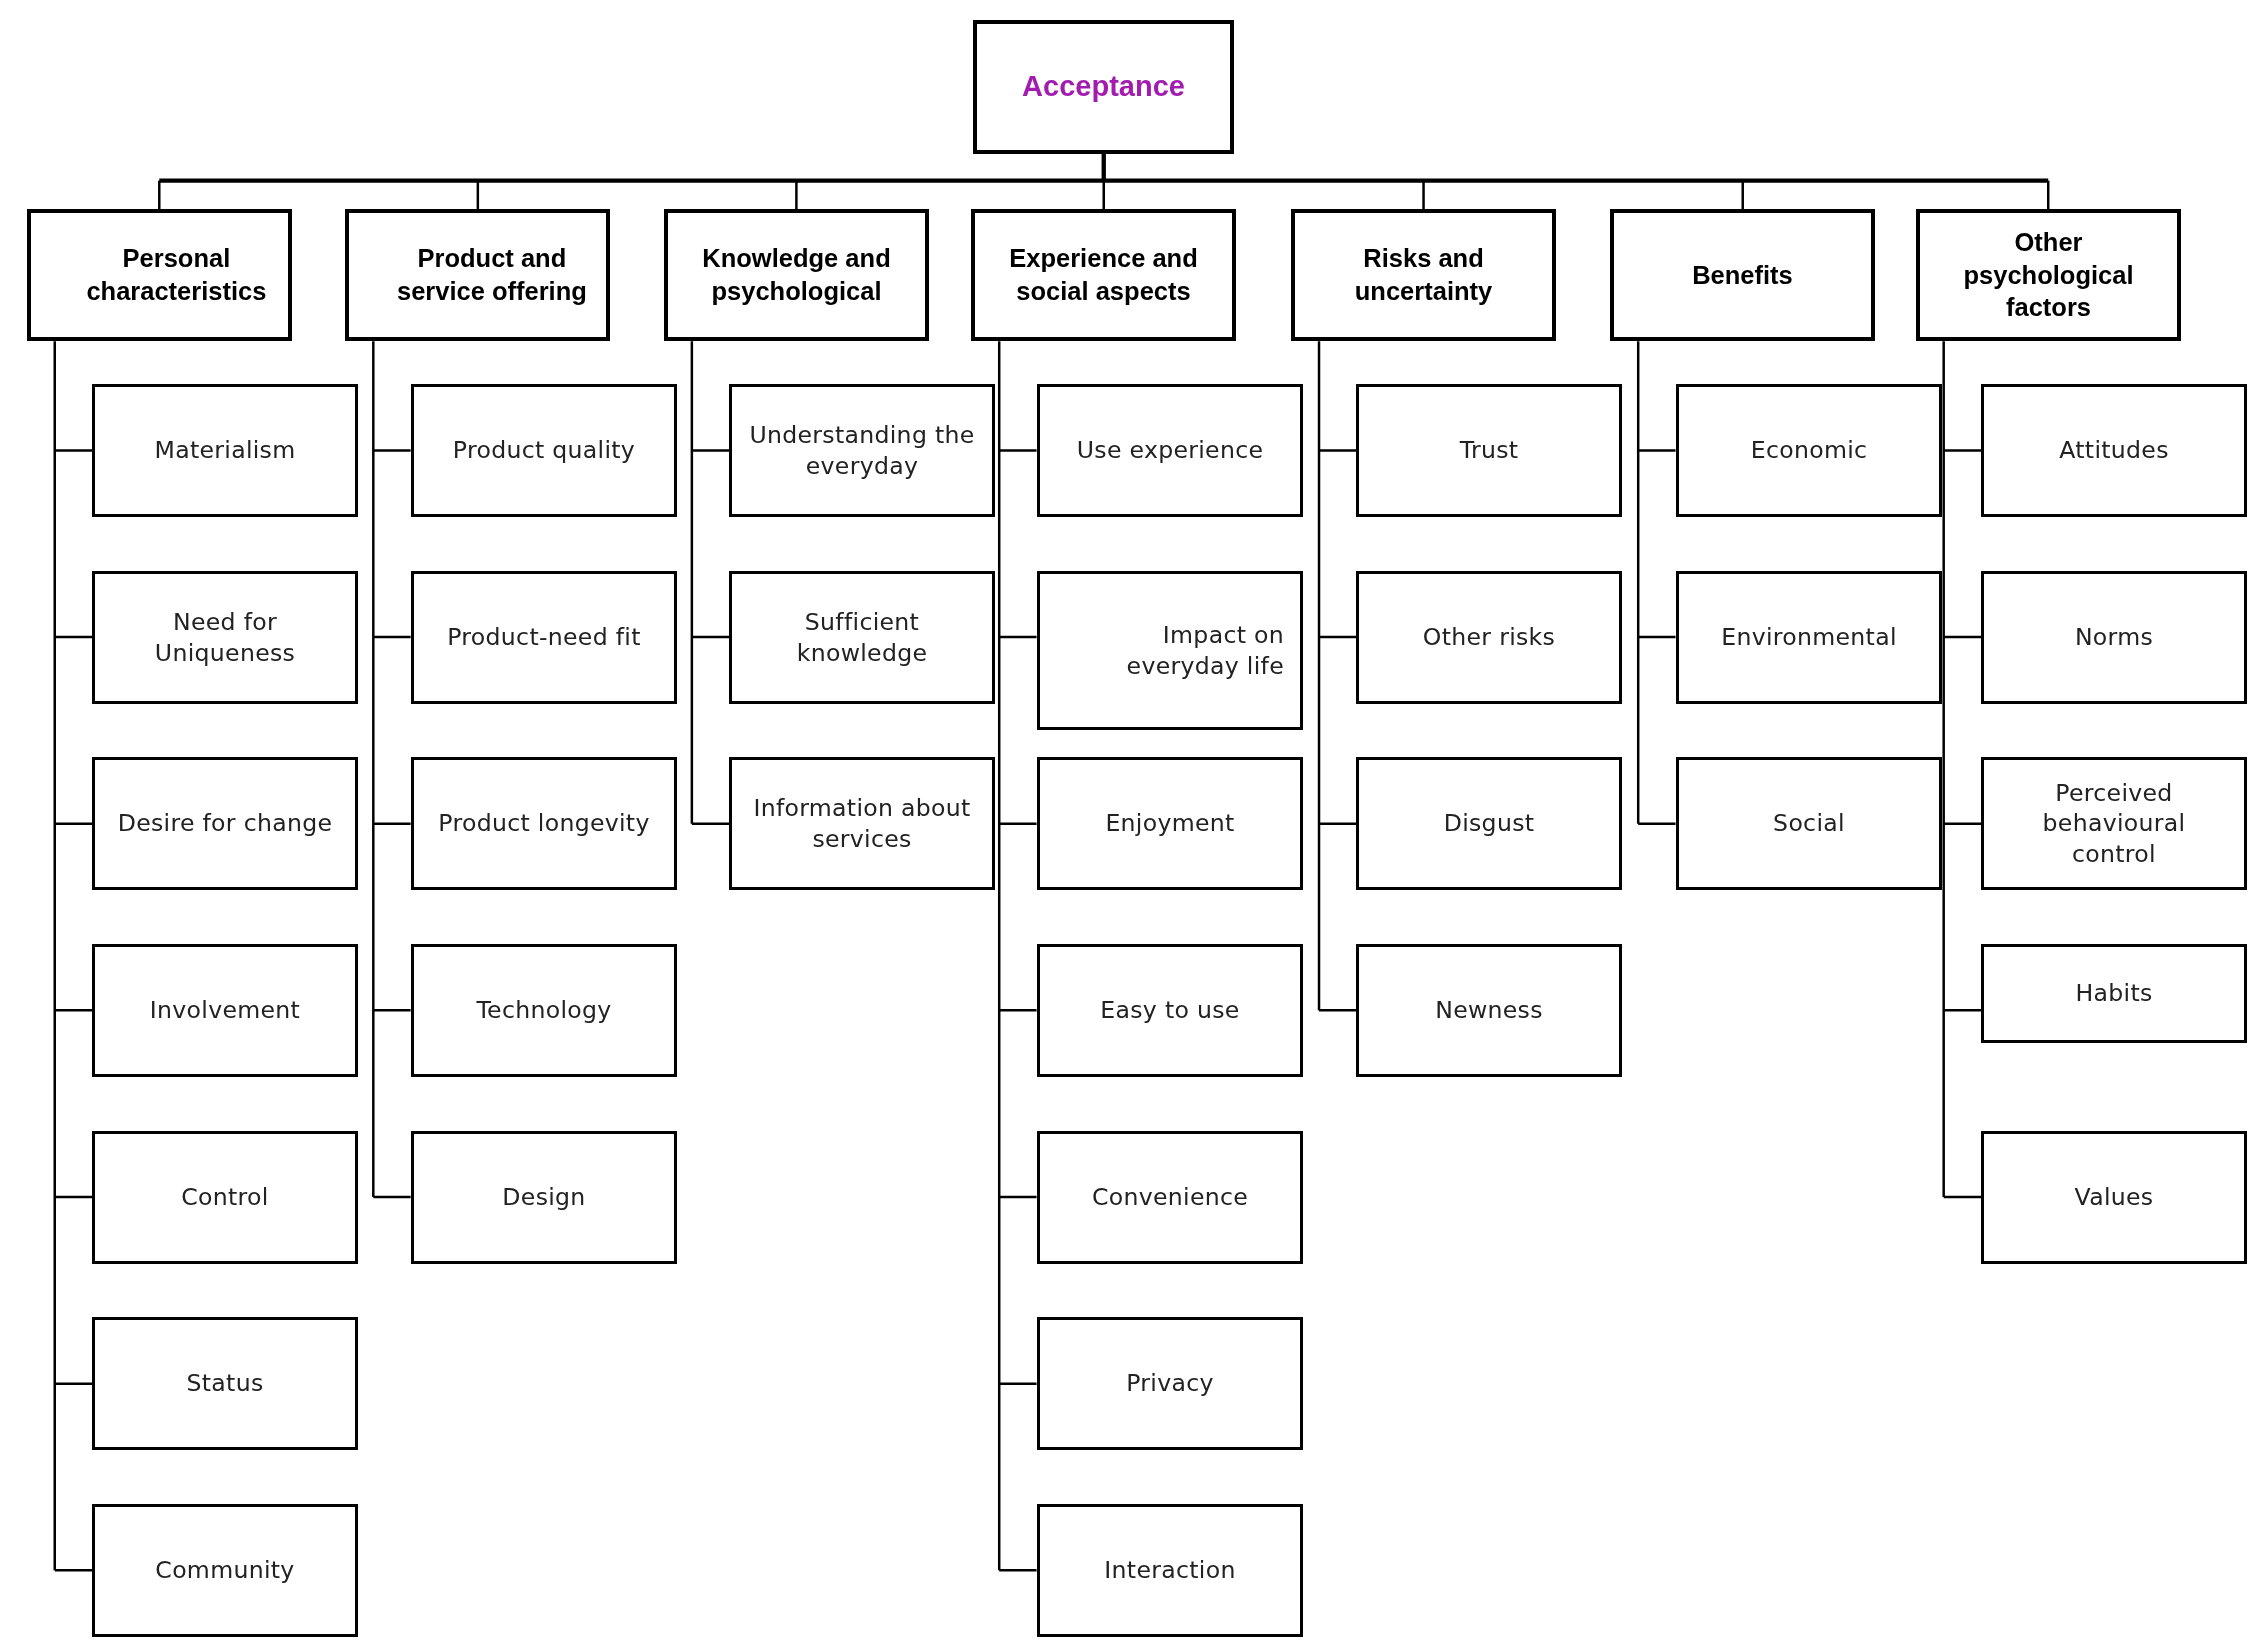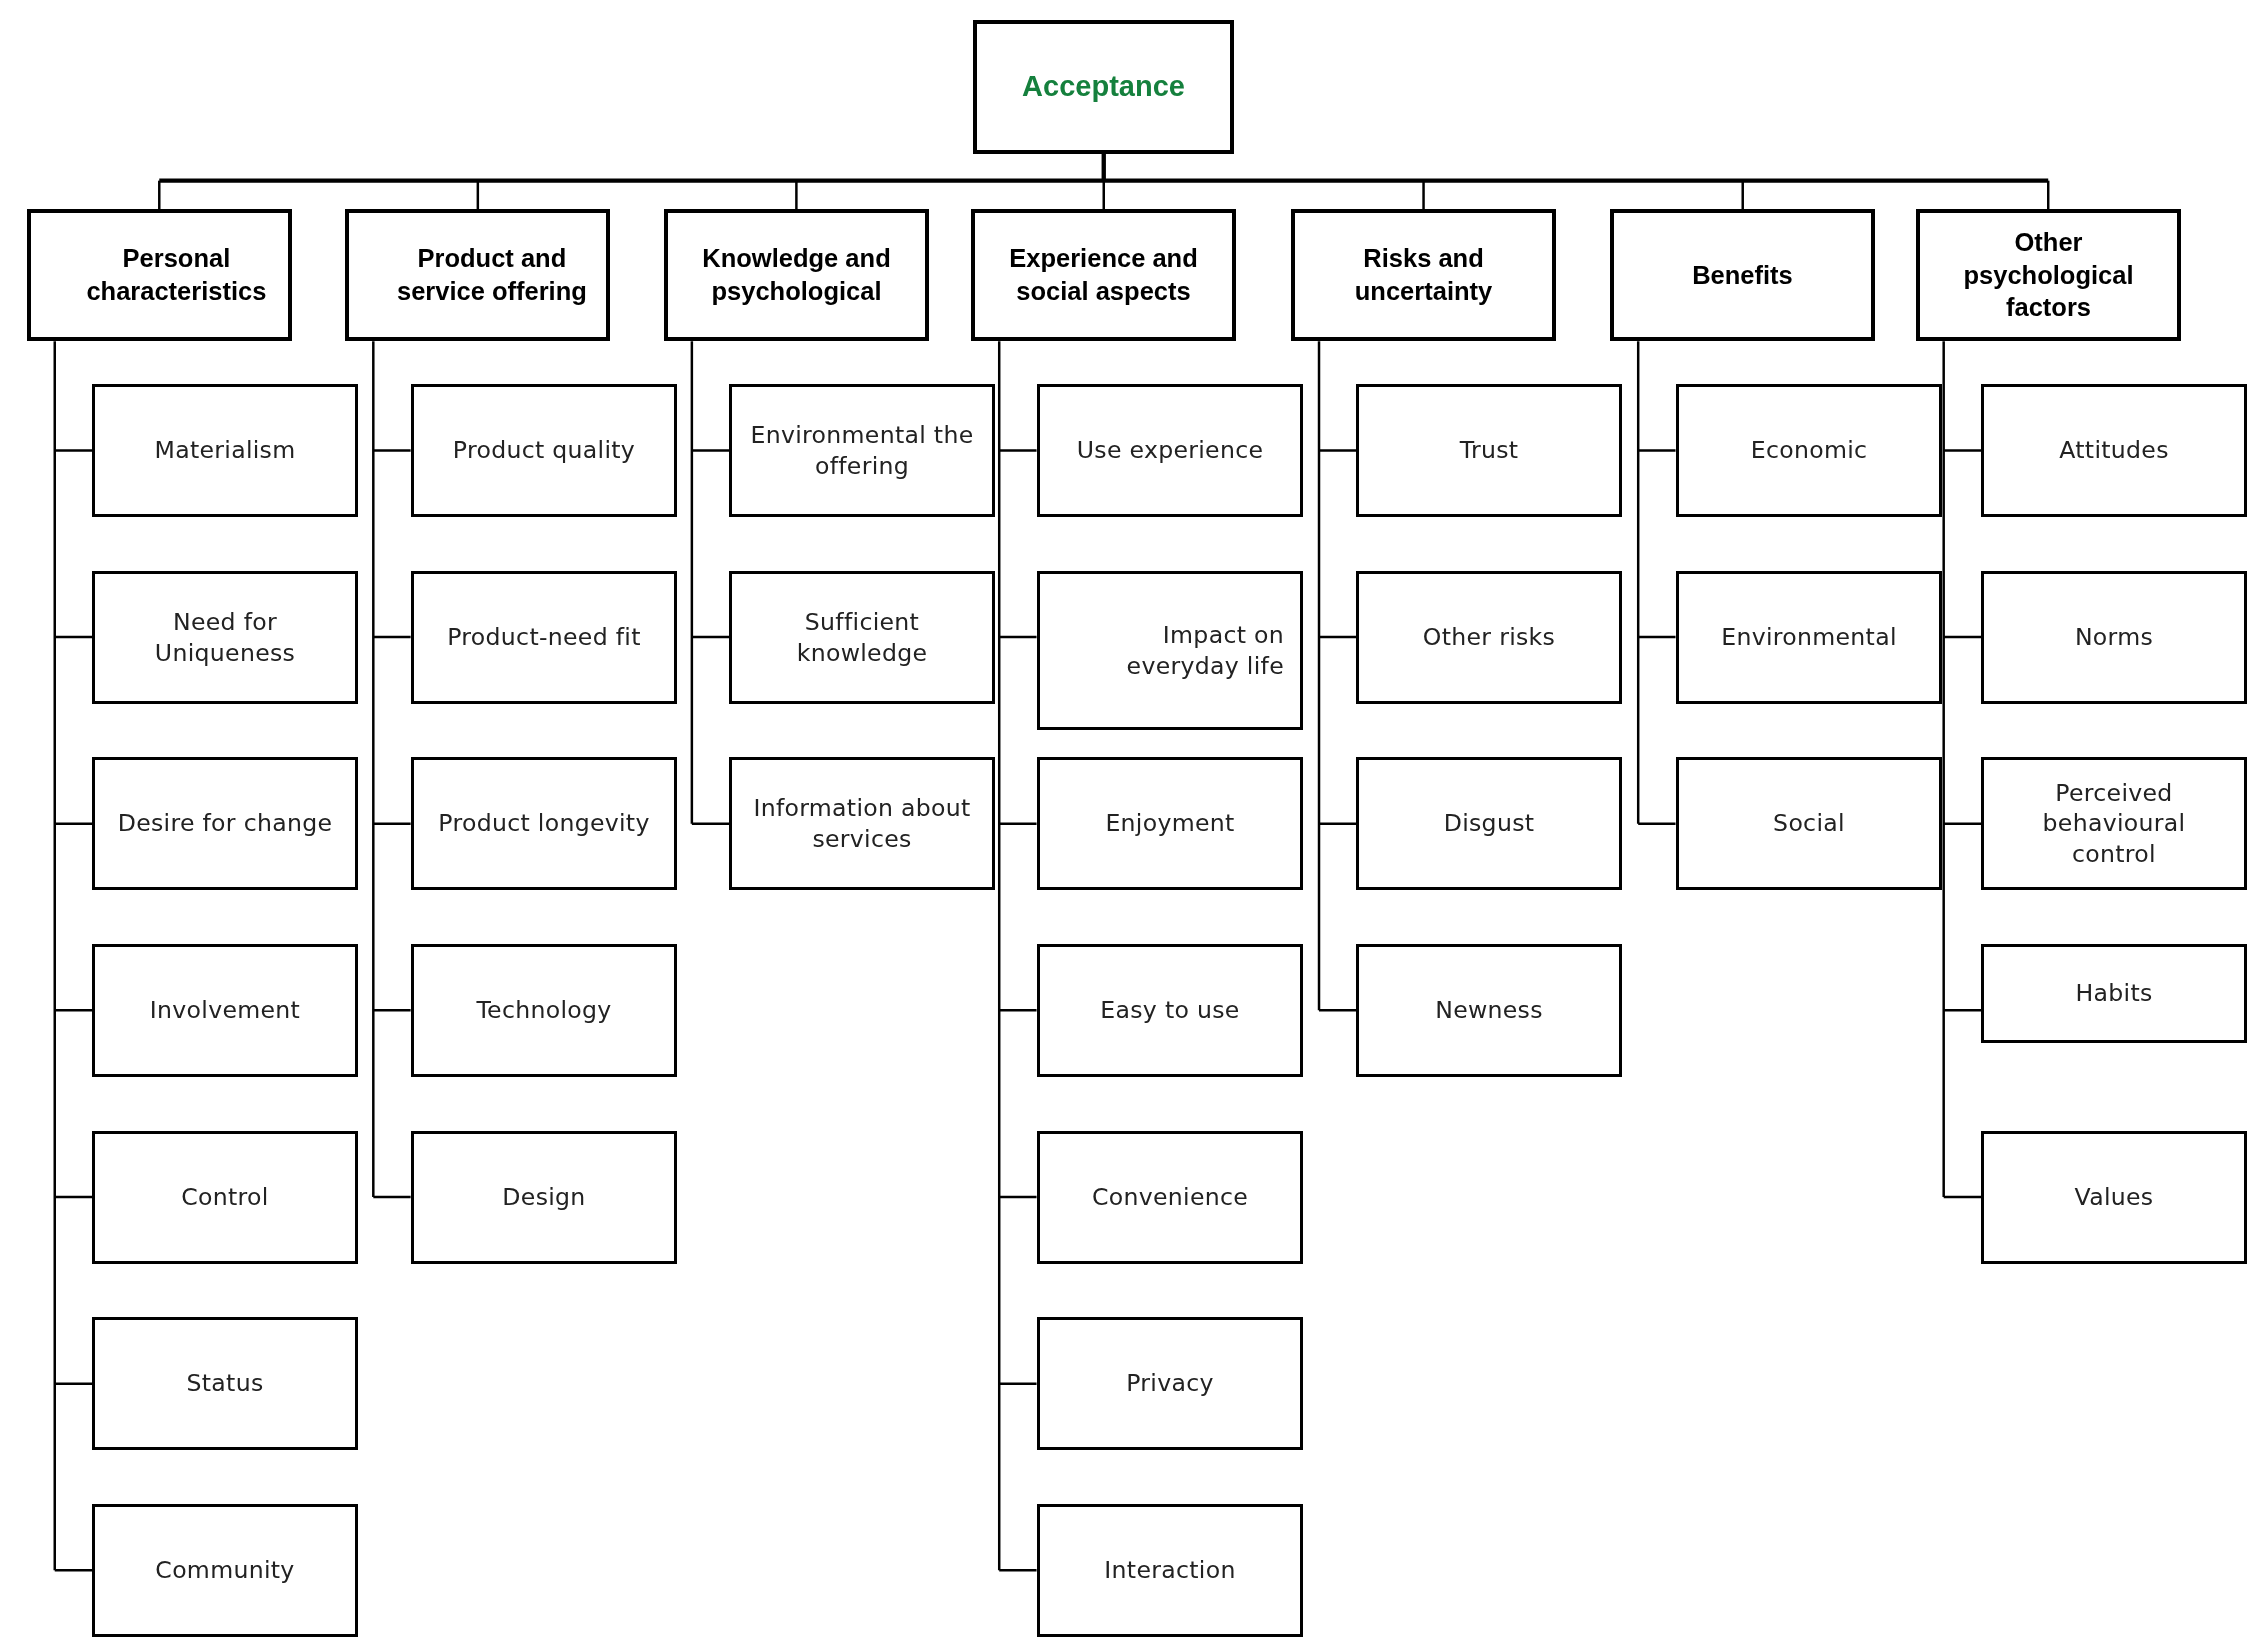--- a/index.html
+++ b/index.html
@@ -3,21 +3,21 @@
 <meta charset="utf-8">
 <style>
   html,body{margin:0;padding:0;background:#ffffff;}
   body{width:2261px;height:1648px;position:relative;overflow:hidden;
        font-family:"Liberation Sans",sans-serif;}
   #diagram{position:absolute;left:0;top:0;width:2261px;height:1648px;}
   #connector-layer{position:absolute;left:0;top:0;}
   .box{position:absolute;box-sizing:border-box;background:#ffffff;
        border:3.1px solid #000000;display:flex;align-items:center;justify-content:center;
        text-align:center;padding:3.7px 16px;line-height:1.28;}
-  .root-box{border-width:4.4px;font-weight:bold;font-size:29px;color:#15803d;padding:3.7px 10px;}
+  .root-box{border-width:4.4px;font-weight:bold;font-size:29px;color:#a21caf;padding:3.7px 10px;}
   .header-box{border-width:4.4px;font-weight:bold;font-size:25.5px;color:#000;padding:3.7px 11.2px;}
   .child-box{border-width:3.1px;font-size:23.6px;color:#222;
              font-family:"DejaVu Sans",sans-serif;letter-spacing:0.3px;padding:3.7px 16px;}
 </style>
 </head>
 <body>
 
 <div id="diagram">
   <svg id="connector-layer" width="2261" height="1648" viewBox="0 0 3634 2648">
       <line x1="1774" y1="247" x2="1774" y2="290" stroke="#000000" stroke-width="7"></line>
@@ -80,21 +80,21 @@
     <div class="box child-box" style="left: 92px; top: 1131px; width: 266px; height: 133px;">Control</div>
     <div class="box child-box" style="left: 92px; top: 1317px; width: 266px; height: 133px;">Status</div>
     <div class="box child-box" style="left: 92px; top: 1504px; width: 266px; height: 133px;">Community</div>
     <div class="box header-box" style="left: 345px; top: 209px; width: 265px; height: 132px; padding-left: 40px;">Product and service offering</div>
     <div class="box child-box" style="left: 411px; top: 384px; width: 266px; height: 133px;">Product quality</div>
     <div class="box child-box" style="left: 411px; top: 571px; width: 266px; height: 133px;">Product-need fit</div>
     <div class="box child-box" style="left: 411px; top: 757px; width: 266px; height: 133px;">Product longevity</div>
     <div class="box child-box" style="left: 411px; top: 944px; width: 266px; height: 133px;">Technology</div>
     <div class="box child-box" style="left: 411px; top: 1131px; width: 266px; height: 133px;">Design</div>
     <div class="box header-box" style="left: 664px; top: 209px; width: 265px; height: 132px;">Knowledge and psychological</div>
-    <div class="box child-box" style="left: 729px; top: 384px; width: 266px; height: 133px;">Environmental the offering</div>
+    <div class="box child-box" style="left: 729px; top: 384px; width: 266px; height: 133px;">Understanding the everyday</div>
     <div class="box child-box" style="left: 729px; top: 571px; width: 266px; height: 133px;">Sufficient knowledge</div>
     <div class="box child-box" style="left: 729px; top: 757px; width: 266px; height: 133px;">Information about services</div>
     <div class="box header-box" style="left: 971px; top: 209px; width: 265px; height: 132px;">Experience and social aspects</div>
     <div class="box child-box" style="left: 1037px; top: 384px; width: 266px; height: 133px;">Use experience</div>
     <div class="box child-box" style="left: 1037px; top: 571px; width: 266px; height: 159px; text-align: right;">Impact on everyday life</div>
     <div class="box child-box" style="left: 1037px; top: 757px; width: 266px; height: 133px;">Enjoyment</div>
     <div class="box child-box" style="left: 1037px; top: 944px; width: 266px; height: 133px;">Easy to use</div>
     <div class="box child-box" style="left: 1037px; top: 1131px; width: 266px; height: 133px;">Convenience</div>
     <div class="box child-box" style="left: 1037px; top: 1317px; width: 266px; height: 133px;">Privacy</div>
     <div class="box child-box" style="left: 1037px; top: 1504px; width: 266px; height: 133px;">Interaction</div>

